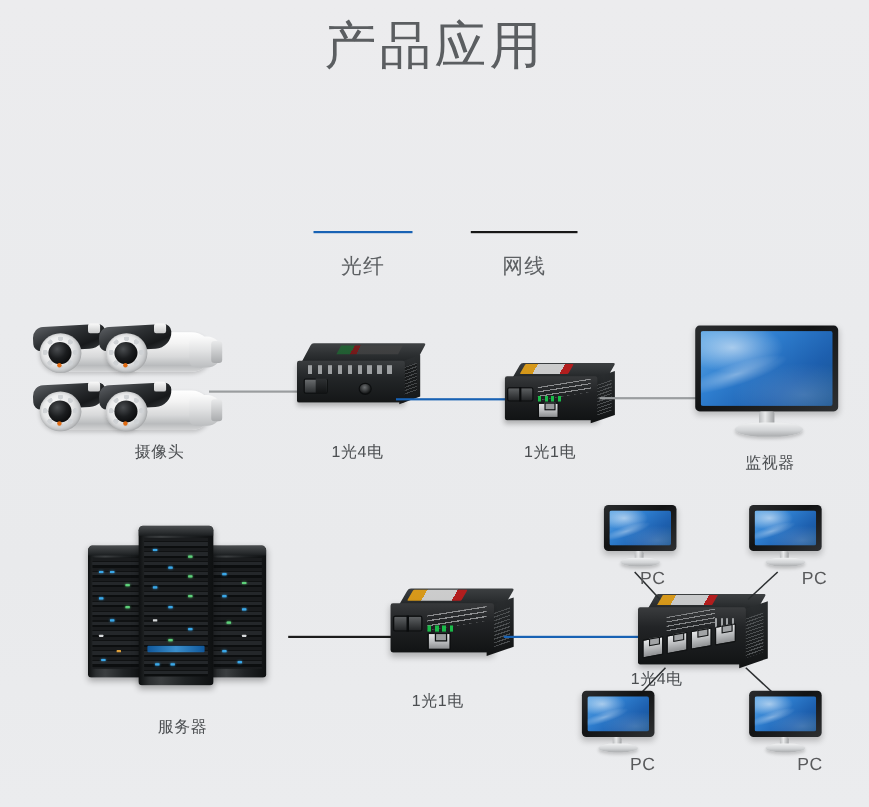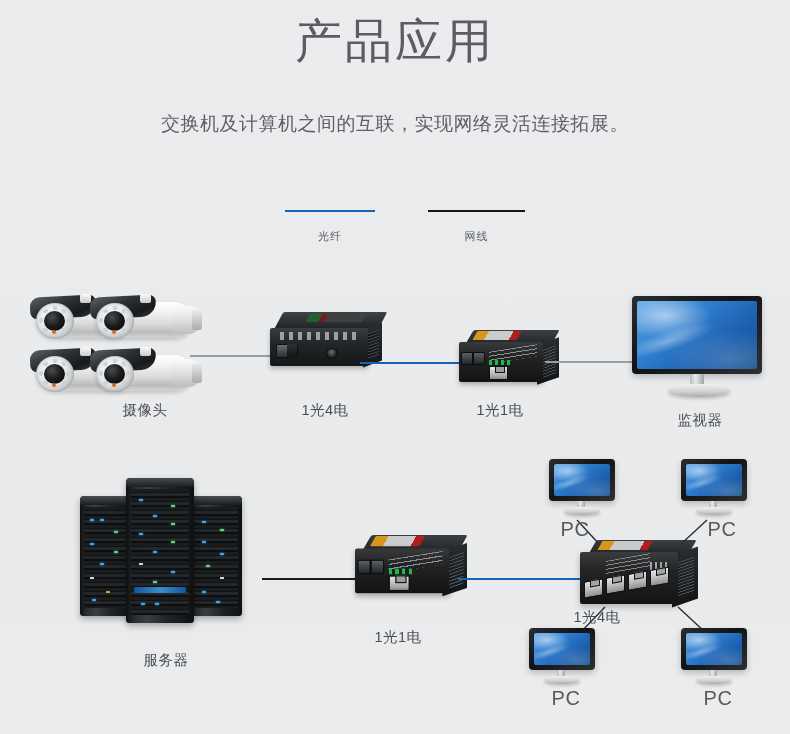--- a/index.html
+++ b/index.html
@@ -27,33 +27,33 @@
     font-size: 19px; line-height: 31px; color: #5e6164; letter-spacing: .5px;
   }
   .desc .l1 { display:block; text-indent: 28px; }
   .desc .l2 { display:block; }
 
   
   .legend-line { position: absolute; height: 2px; }
   #legend-fiber-line { left: 285px; top: 210px; width: 90px; background: #1862b4; }
   #legend-lan-line   { left: 428px; top: 210px; width: 97px; background: #171717; }
   .legend-label {
-    position: absolute; font-size: 11px; color: #5d6063; letter-spacing: 1px;
+    position: absolute; font-size: 19px; color: #5d6063; letter-spacing: 1px;
   }
   #legend-fiber-label { left: 285px; top: 229px; width: 90px; text-align: center; }
   #legend-lan-label   { left: 428px; top: 229px; width: 97px; text-align: center; }
 
   
   .dev-label {
     position: absolute; font-size: 14.5px; color: #4b4e51;
     letter-spacing: .5px; text-align: center; white-space: nowrap;
   }
   .pc-label {
-    position: absolute; font-size: 20px; color: #58595b;
-    letter-spacing: .5px; text-align:center; white-space: nowrap;
+    position: absolute; font-size: 16px; color: #58595b;
+    letter-spacing: .5px; text-align:right; white-space: nowrap;
   }
 
   
   .cable { position: absolute; }
   .cable.h { height: 2px; }
   .cable.fiber { background: #1862b4; }
   .cable.lan-gray { background: #9a9d9f; }
   .cable.lan-black { background: #1b1b1b; }
 
   
@@ -349,21 +349,20 @@
   
   #pc-links { position: absolute; left: 0; top: 0; width: 790px; height: 734px; pointer-events: none; }
 </style>
 </head>
 <body>
 
 <div id="page">
 
   <div class="title">产品应用</div>
   <div class="desc">
-    <span class="l2">交换机及计算机之间的互联，实现网络灵活连接拓展。</span>
   </div>
 
   <div class="legend-line" id="legend-fiber-line"></div>
   <div class="legend-label" id="legend-fiber-label">光纤</div>
   <div class="legend-line" id="legend-lan-line"></div>
   <div class="legend-label" id="legend-lan-label">网线</div>
 
   <div class="camera" style="left:28px; top:292px;">
     <div class="cam-body"></div>
       <div class="cam-tail"></div>

